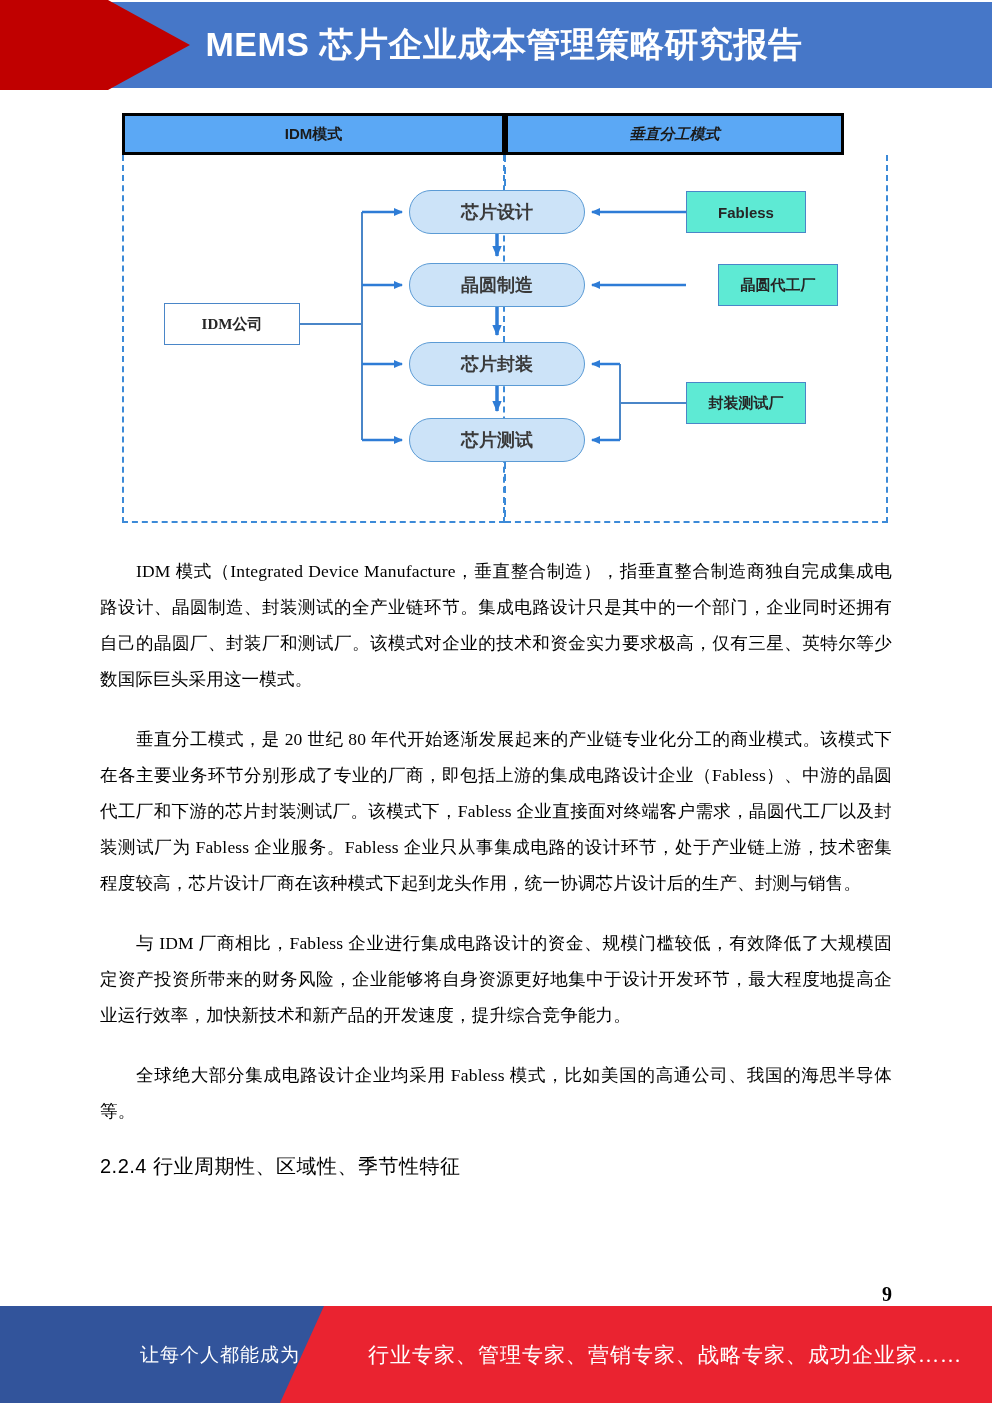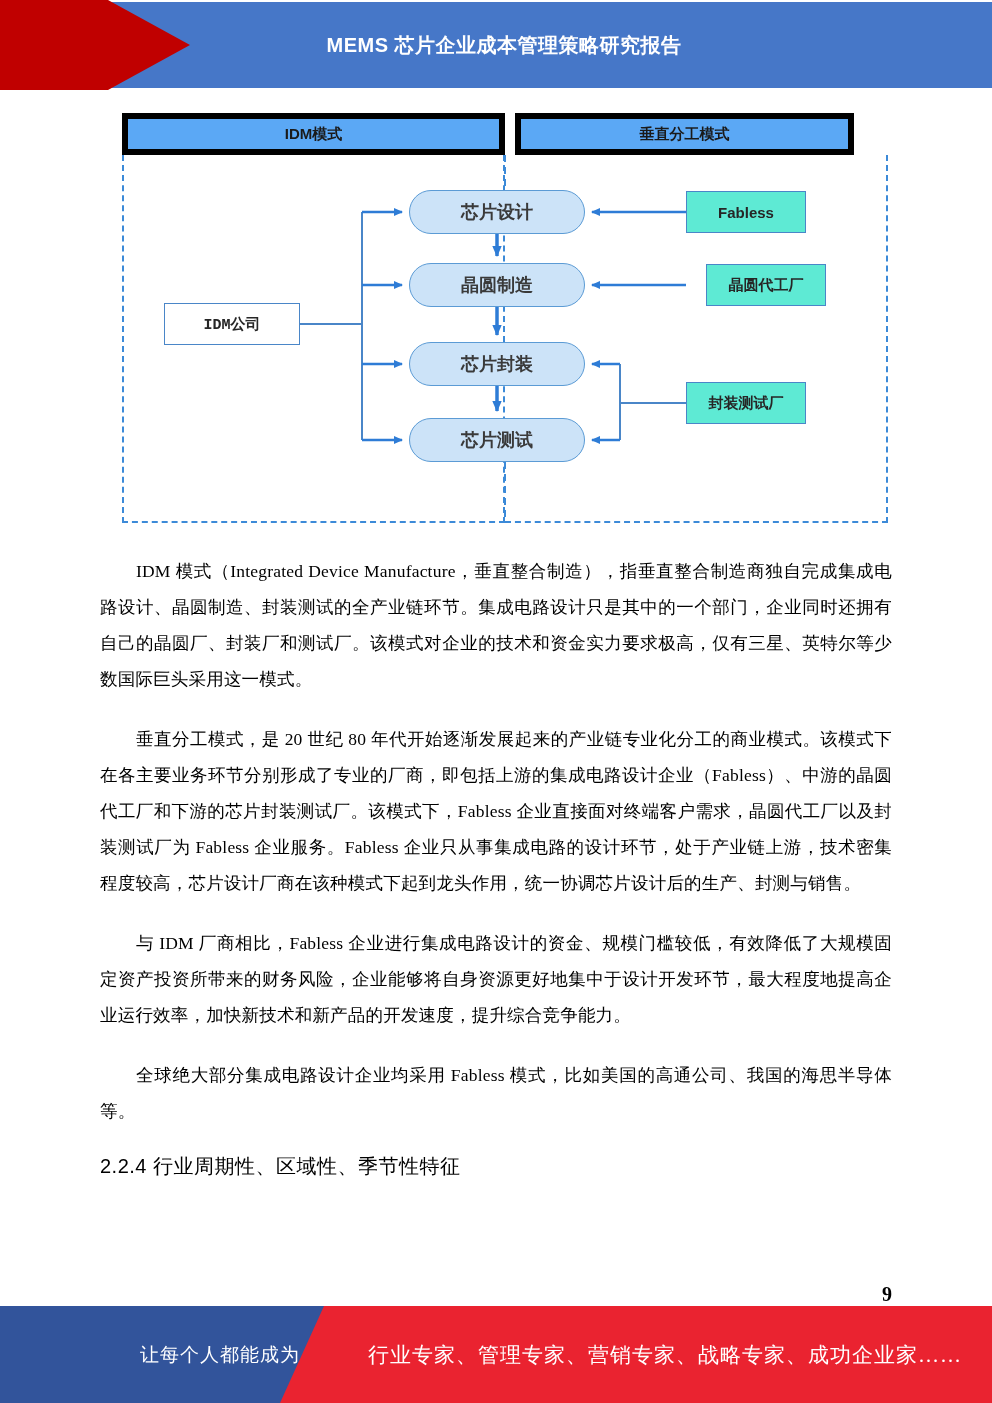--- a/index.html
+++ b/index.html
@@ -23,43 +23,43 @@
     position:absolute;left:0;top:0px;width:200px;height:90px;
     background:#C00000;
     clip-path:polygon(0 0, 108px 0, 190px 45px, 108px 90px, 0 90px);
   }
   #header-title{
     position:absolute;left:0;top:0;width:992px;height:90px;
     display:flex;align-items:center;justify-content:center;
     color:#ffffff;
     font-family:"Liberation Sans","DejaVu Sans",sans-serif;
     font-weight:bold;
-    font-size:20px;
+    font-size:34px;
     letter-spacing:0.5px;
     padding-left:16px;
     box-sizing:border-box;
   }
 
   
   #diagram{
     position:absolute;left:122px;top:113px;width:766px;height:410px;
   }
   .col-head{
     position:absolute;top:0;height:42px;
     background:#5BA8F5;
-    border:6px solid #000000;
+    border:3px solid #000000;
     box-sizing:border-box;
     display:flex;align-items:center;justify-content:center;
     color:#1a1a1a;
     font-family:"Liberation Sans","DejaVu Sans",sans-serif;
     font-weight:bold;
     font-size:15px;
   }
   #head-idm{left:0;width:383px;}
-  #head-vert{left:393px;width:339px;}
+  #head-vert{left:383px;width:339px;font-style:italic;}
 
   #dash-left{
     position:absolute;left:0;top:42px;width:383px;height:368px;
     border:2px dashed #3C8AD8;border-top:none;box-sizing:border-box;
   }
   #dash-right{
     position:absolute;left:383px;top:42px;width:383px;height:368px;
     border:2px dashed #3C8AD8;border-top:none;border-left:none;box-sizing:border-box;
   }
 
@@ -87,29 +87,29 @@
     background:#5eead4;
     border:1.5px solid #4A86C8;
     box-sizing:border-box;
     display:flex;align-items:center;justify-content:center;
     color:#262626;
     font-family:"Liberation Sans","DejaVu Sans",sans-serif;
     font-weight:bold;
     font-size:15px;
   }
   #e-fabless{left:564px;top:78px;}
-  #e-foundry{left:584px;top:151px;}
+  #e-foundry{left:596px;top:151px;}
   #e-osat   {left:564px;top:269px;}
 
   #idm-co{
     position:absolute;left:42px;top:190px;width:136px;height:42px;
     background:#ffffff;border:1.5px solid #4A86C8;box-sizing:border-box;
     display:flex;align-items:center;justify-content:center;
     color:#262626;
-    font-family:Liberation Mono, monospace;
+    font-family:Liberation Serif, serif;
     font-weight:bold;font-size:15px;
   }
   #svg-wires{position:absolute;left:0;top:0;width:766px;height:410px;}
 
   
   #content{
     position:absolute;left:100px;top:552px;width:792px;
   }
   p.para{
     margin:1px 0 24px 0;

